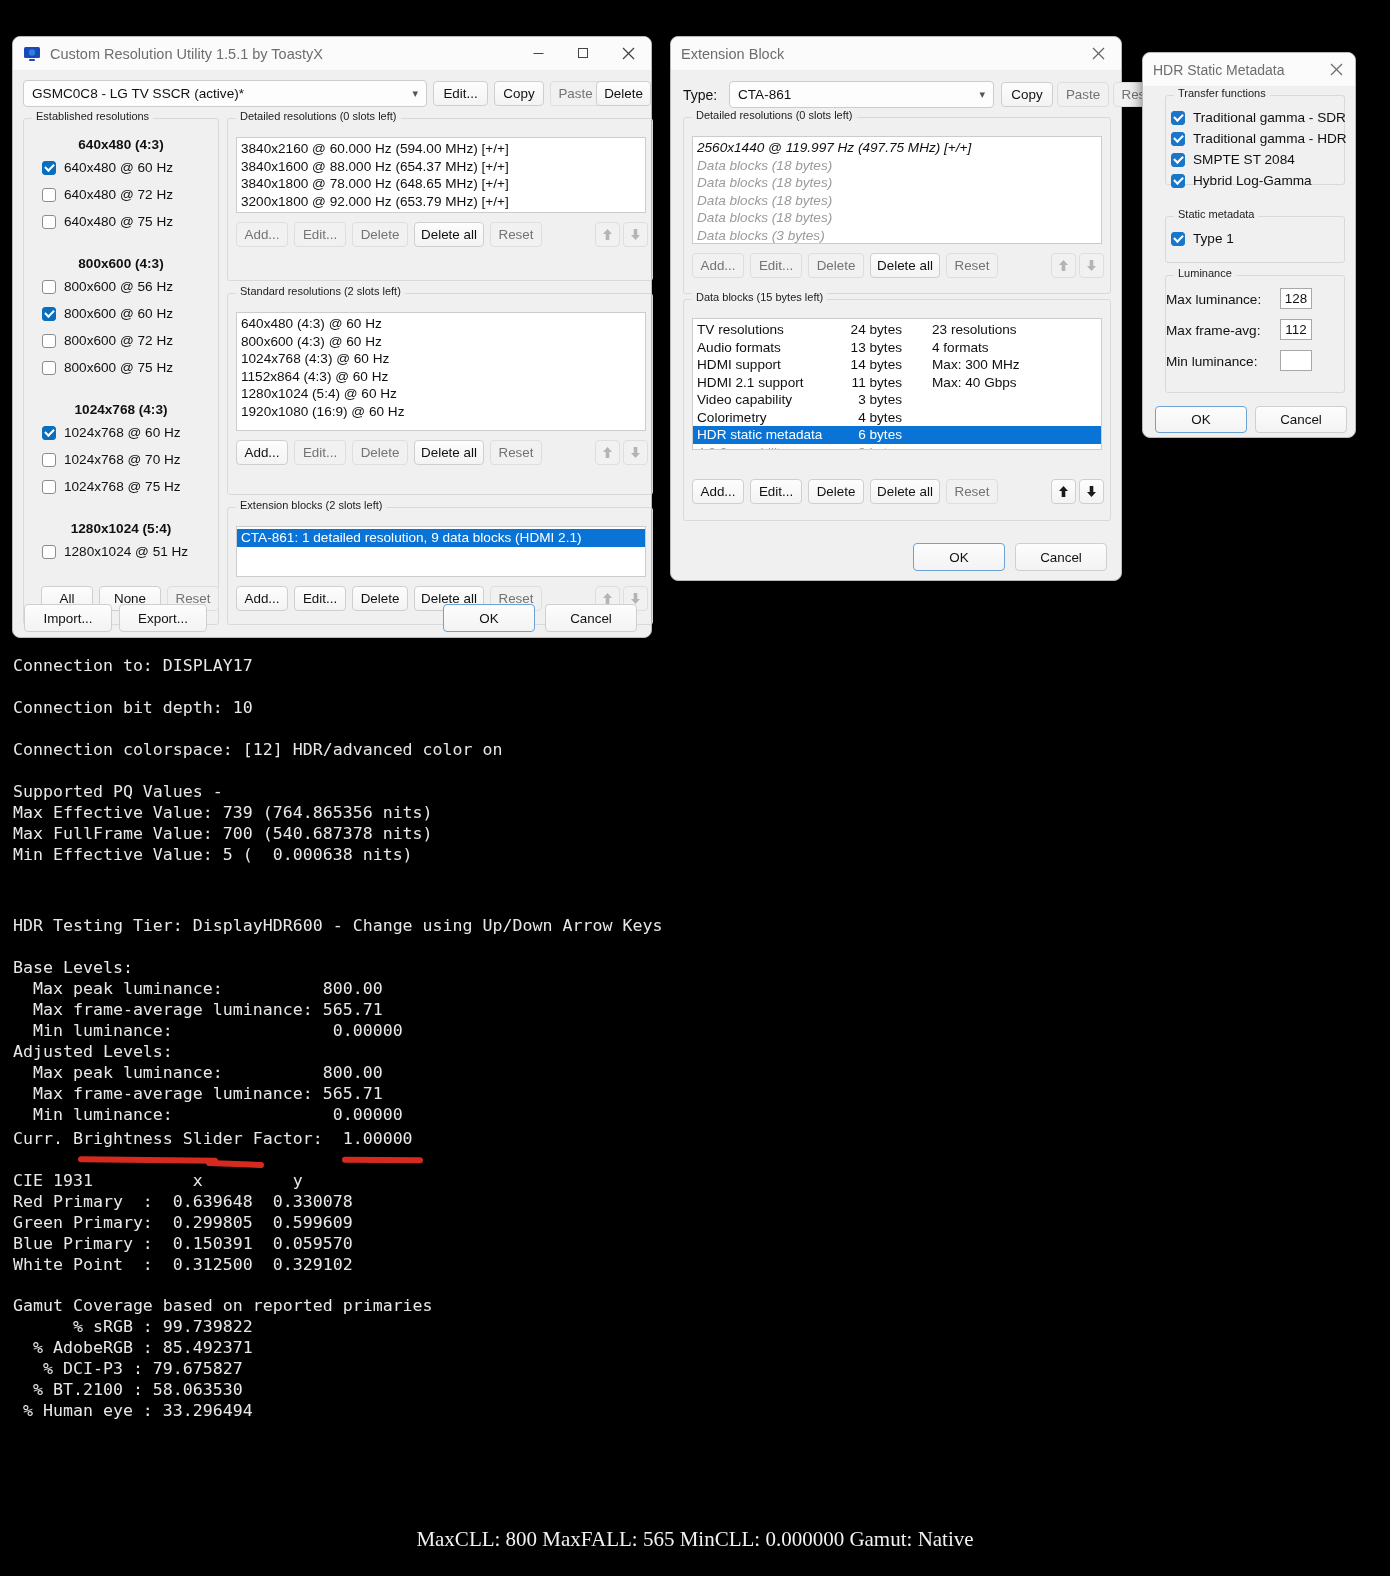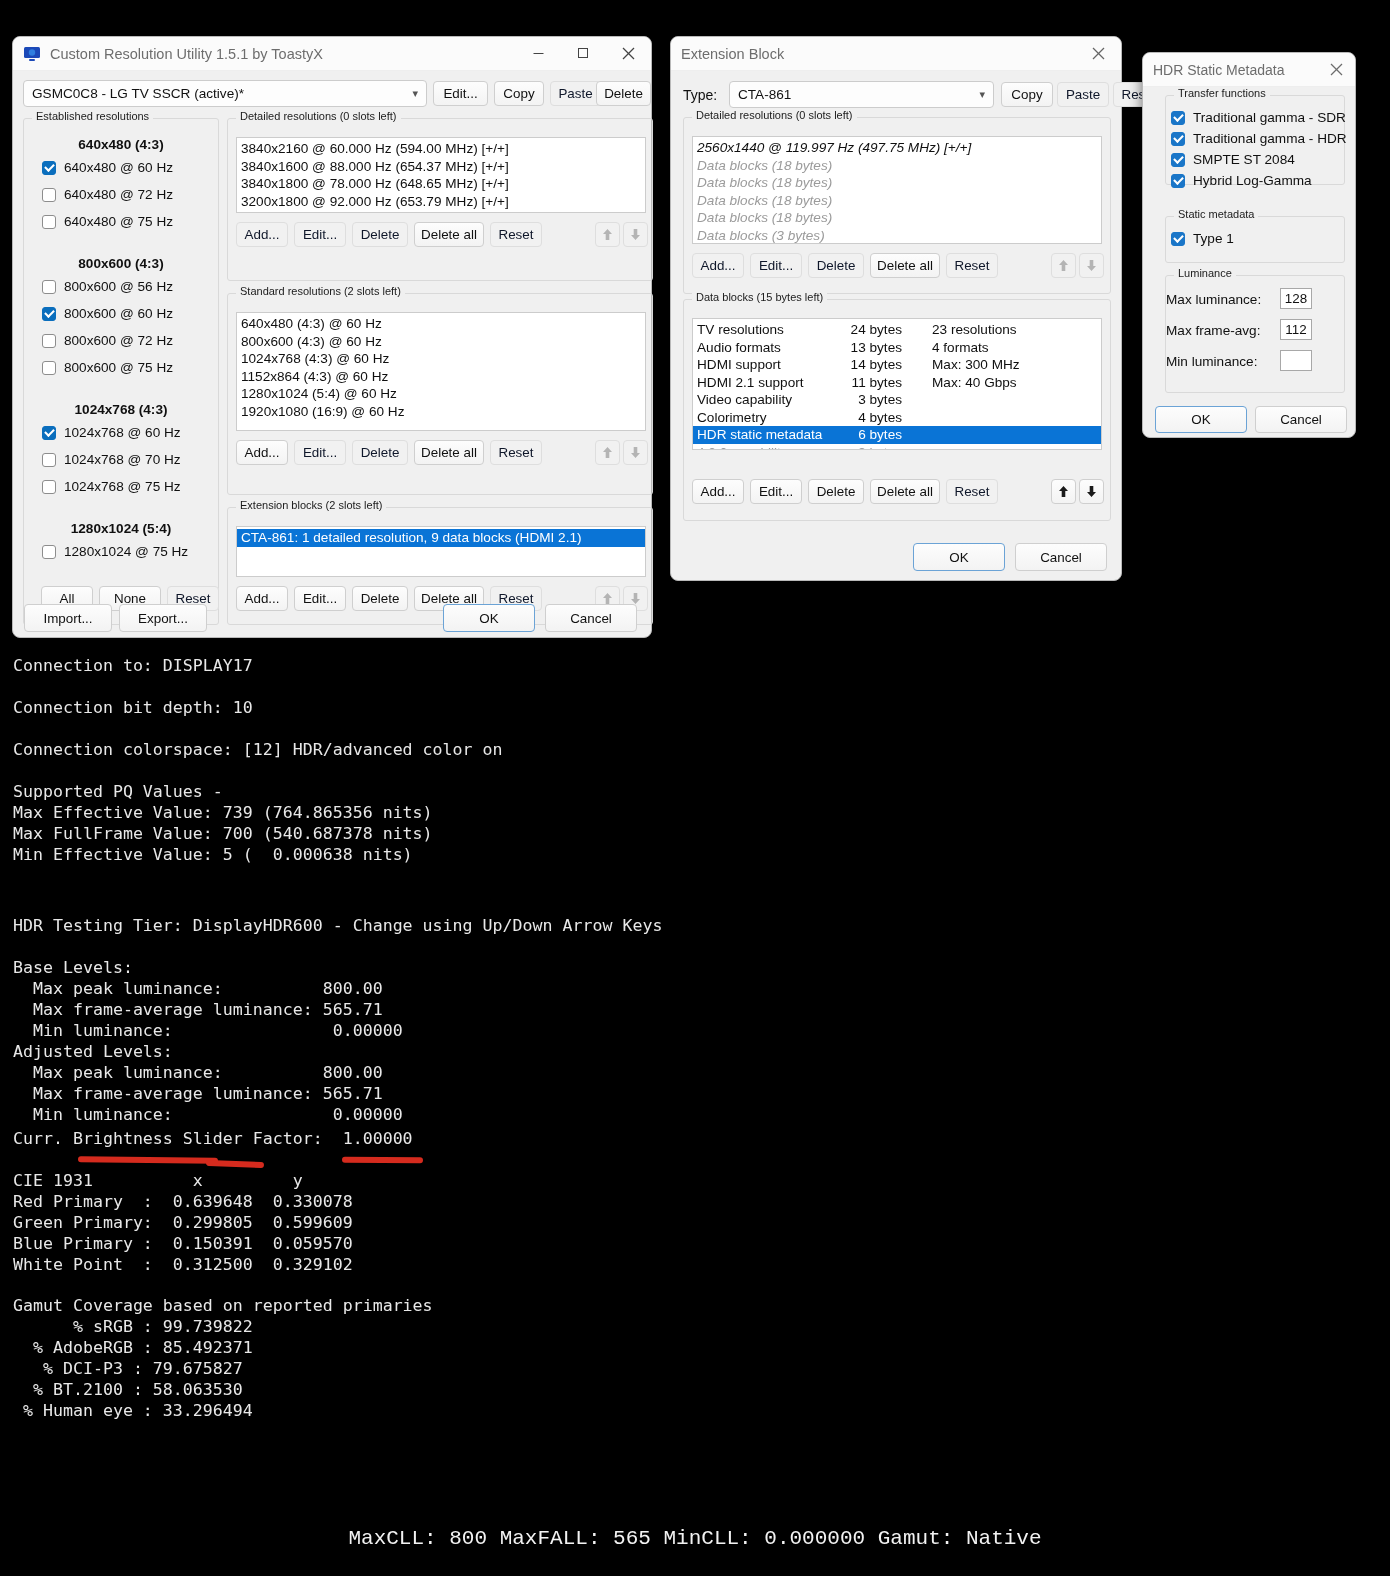--- a/index.html
+++ b/index.html
@@ -80,21 +80,21 @@
   .btn {
     position:absolute;
     background:linear-gradient(#fdfdfd,#f3f3f3);
     border:1px solid #cfcfcf;
     border-radius:4px;
     font-size:13.4px; color:#111;
     display:flex; align-items:center; justify-content:center;
     height:25px;
     font-family:"Liberation Sans", sans-serif;
   }
-  .btn.dis { color:#0f172a; background:#f1f1f1; border-color:#dedede; }
+  .btn.dis { color:#737373; background:#f1f1f1; border-color:#dedede; }
   .btn.def { border:1px solid #6ba3d6; }
   .btn.arrow { width:25px; padding:0; }
   .btn.arrow svg { display:block; }
 
   
   .combo {
     position:absolute;
     background:#fdfdfd;
     border:1px solid #cccccc;
     border-radius:4px;
@@ -145,21 +145,21 @@
     font-size:16.6px;
     line-height:21px;
     white-space:pre;
   }
   .underline {
     position:absolute; background:#d52b1e; border-radius:3px;
   }
   .statusline {
     position:absolute; left:0; top:1527px; width:1390px;
     text-align:center; color:#f2f2f2;
-    font-family:Liberation Mono, monospace;
+    font-family:Liberation Serif, serif;
     font-size:21px;
   }
 </style>
 </head>
 <body>
 
 <div class="win" id="cru-window" style="left:12px; top:36px; width:640px; height:602px;">
 
   <div class="titlebar">
     <span class="title-icon">
@@ -244,21 +244,21 @@
         <span>1024x768 @ 70 Hz</span>
       </div>
     <div class="cbrow" style="left:18px; top:360px;">
         <span class="cbox"></span>
         <span>1024x768 @ 75 Hz</span>
       </div>
 
     <div class="stat grphead" style="left:0; top:402px; width:100%; text-align:center;">1280x1024 (5:4)</div>
     <div class="cbrow" style="left:18px; top:425px;">
         <span class="cbox"></span>
-        <span>1280x1024 @ 75 Hz</span>
+        <span>1280x1024 @ 51 Hz</span>
       </div>
 
     <div class="btn" style="left:17px;  top:467px; width:52px;">All</div>
     <div class="btn" style="left:75px;  top:467px; width:62px;">None</div>
     <div class="btn dis" style="left:143px; top:467px; width:52px;">Reset</div>
   </div>
 
   <div class="group" style="left:214px; top:81px; width:426px; height:163px;">
     <span class="legend">Detailed resolutions (0 slots left)</span>
 

